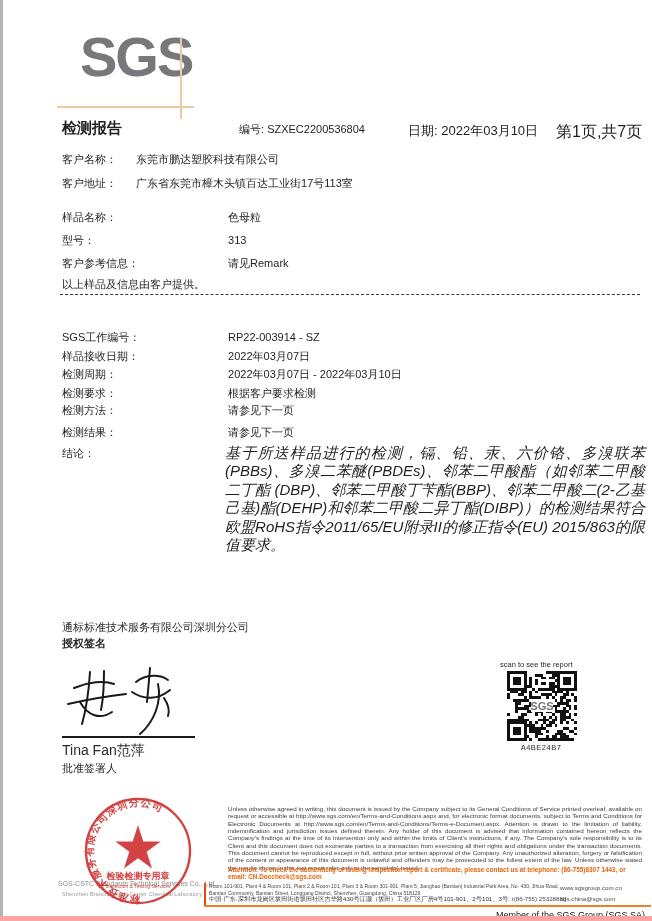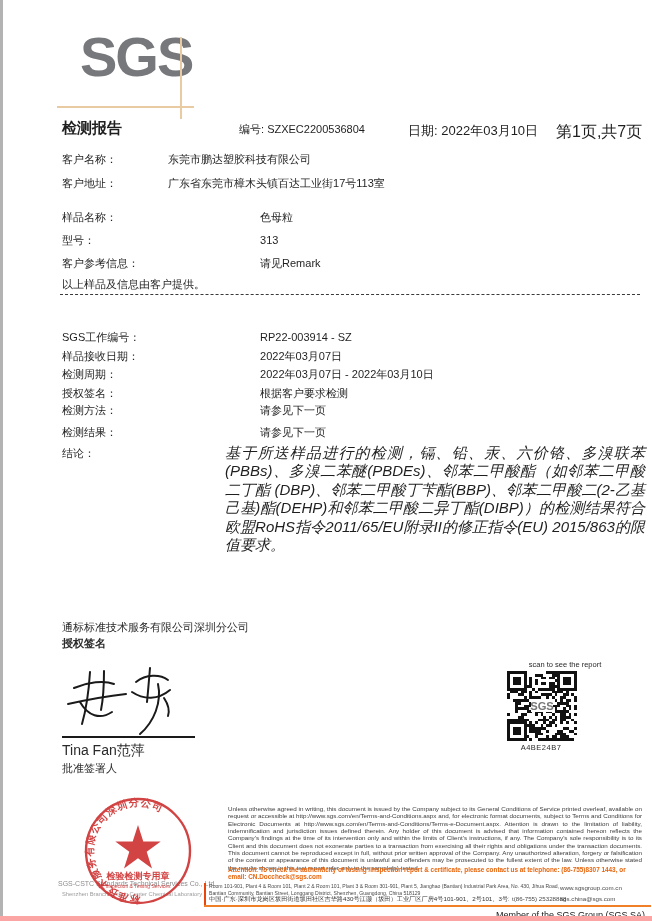--- a/index.html
+++ b/index.html
@@ -22,36 +22,36 @@
   
   .doc-title { left:62px; top:119px; font-size:15px; font-weight:bold; color:#1f1f1f; }
   .report-no { left:239px; top:122px; font-size:11px; color:#1f1f1f; }
   .report-date { left:408px; top:122px; font-size:13px; color:#1f1f1f; }
   .page-info { left:556px; top:122px; font-size:16px; color:#1f1f1f; }
 
   .row { position:absolute; left:62px; font-size:11px; color:#1f1f1f; white-space:nowrap; }
   .row .lbl { display:inline-block; }
   .row-client .lbl { width:71px; }
   .row-sample .lbl { width:163px; }
-  .val { color:#1f1f1f;margin-left:32px; }
+  .val { color:#1f1f1f; }
 
   .dashed-sep { left:60px; top:294px; width:580px; border-top:1px dashed #3a3a3a; height:0; }
 
   .concl-lbl { left:62px; top:446px; font-size:11px; }
   .concl-text { left:225px; top:444px; width:420px; font-size:15px; line-height:18.4px;
     color:#1f1f1f; text-align:justify;font-style:italic; }
 
   .sig-company { left:62px; top:620px; font-size:11px; }
   .sig-auth { left:62px; top:636px; font-size:11px;font-weight:bold; }
   .sig-svg { left:60px; top:658px; }
   .sig-line { left:62px; top:736px; width:133px; height:2px; background:#1a1a1a; }
   .sig-name { left:62px; top:742px; font-size:14px; }
   .sig-role { left:62px; top:761px; font-size:11px; }
 
-  .qr-caption { left:519px; top:660px; width:92px; font-size:7.5px; color:#2a2a2a; text-align:center; }
+  .qr-caption { left:500px; top:660px; width:92px; font-size:7.5px; color:#2a2a2a; text-align:left; }
   .qr-box { left:507px; top:671px; width:70px; height:70px; background:#fff; }
   .qr-box svg { display:block; }
   .qr-id { left:495px; top:743px; width:92px; font-size:7.5px; color:#2a2a2a; text-align:center; letter-spacing:.5px; }
 
   
   .company-gray1 { left:58px; top:880px; font-size:7px; color:#8d8d8d; white-space:nowrap; }
   .company-gray2 { left:62px; top:891px; font-size:5.8px; color:#9d9d9d; white-space:nowrap; }
   .stamp-svg { left:80px; top:795px; opacity:.88; }
 
   .disclaimer { left:228px; top:805px; width:414px; font-size:6.25px; line-height:7.35px;
@@ -118,21 +118,21 @@
   </div>
   <div class="row row-sample" style="top:349px">
     <span class="lbl">样品接收日期：</span>
     <span class="val">2022年03月07日</span>
   </div>
   <div class="row row-sample" style="top:367px">
     <span class="lbl">检测周期：</span>
     <span class="val">2022年03月07日 - 2022年03月10日</span>
   </div>
   <div class="row row-sample" style="top:386px">
-    <span class="lbl">授权签名：</span>
+    <span class="lbl">检测要求：</span>
     <span class="val">根据客户要求检测</span>
   </div>
   <div class="row row-sample" style="top:425px">
     <span class="lbl">检测结果：</span>
     <span class="val">请参见下一页</span>
   </div>
   <div class="row row-sample" style="top:403px">
     <span class="lbl">检测方法：</span>
     <span class="val">请参见下一页</span>
   </div>

